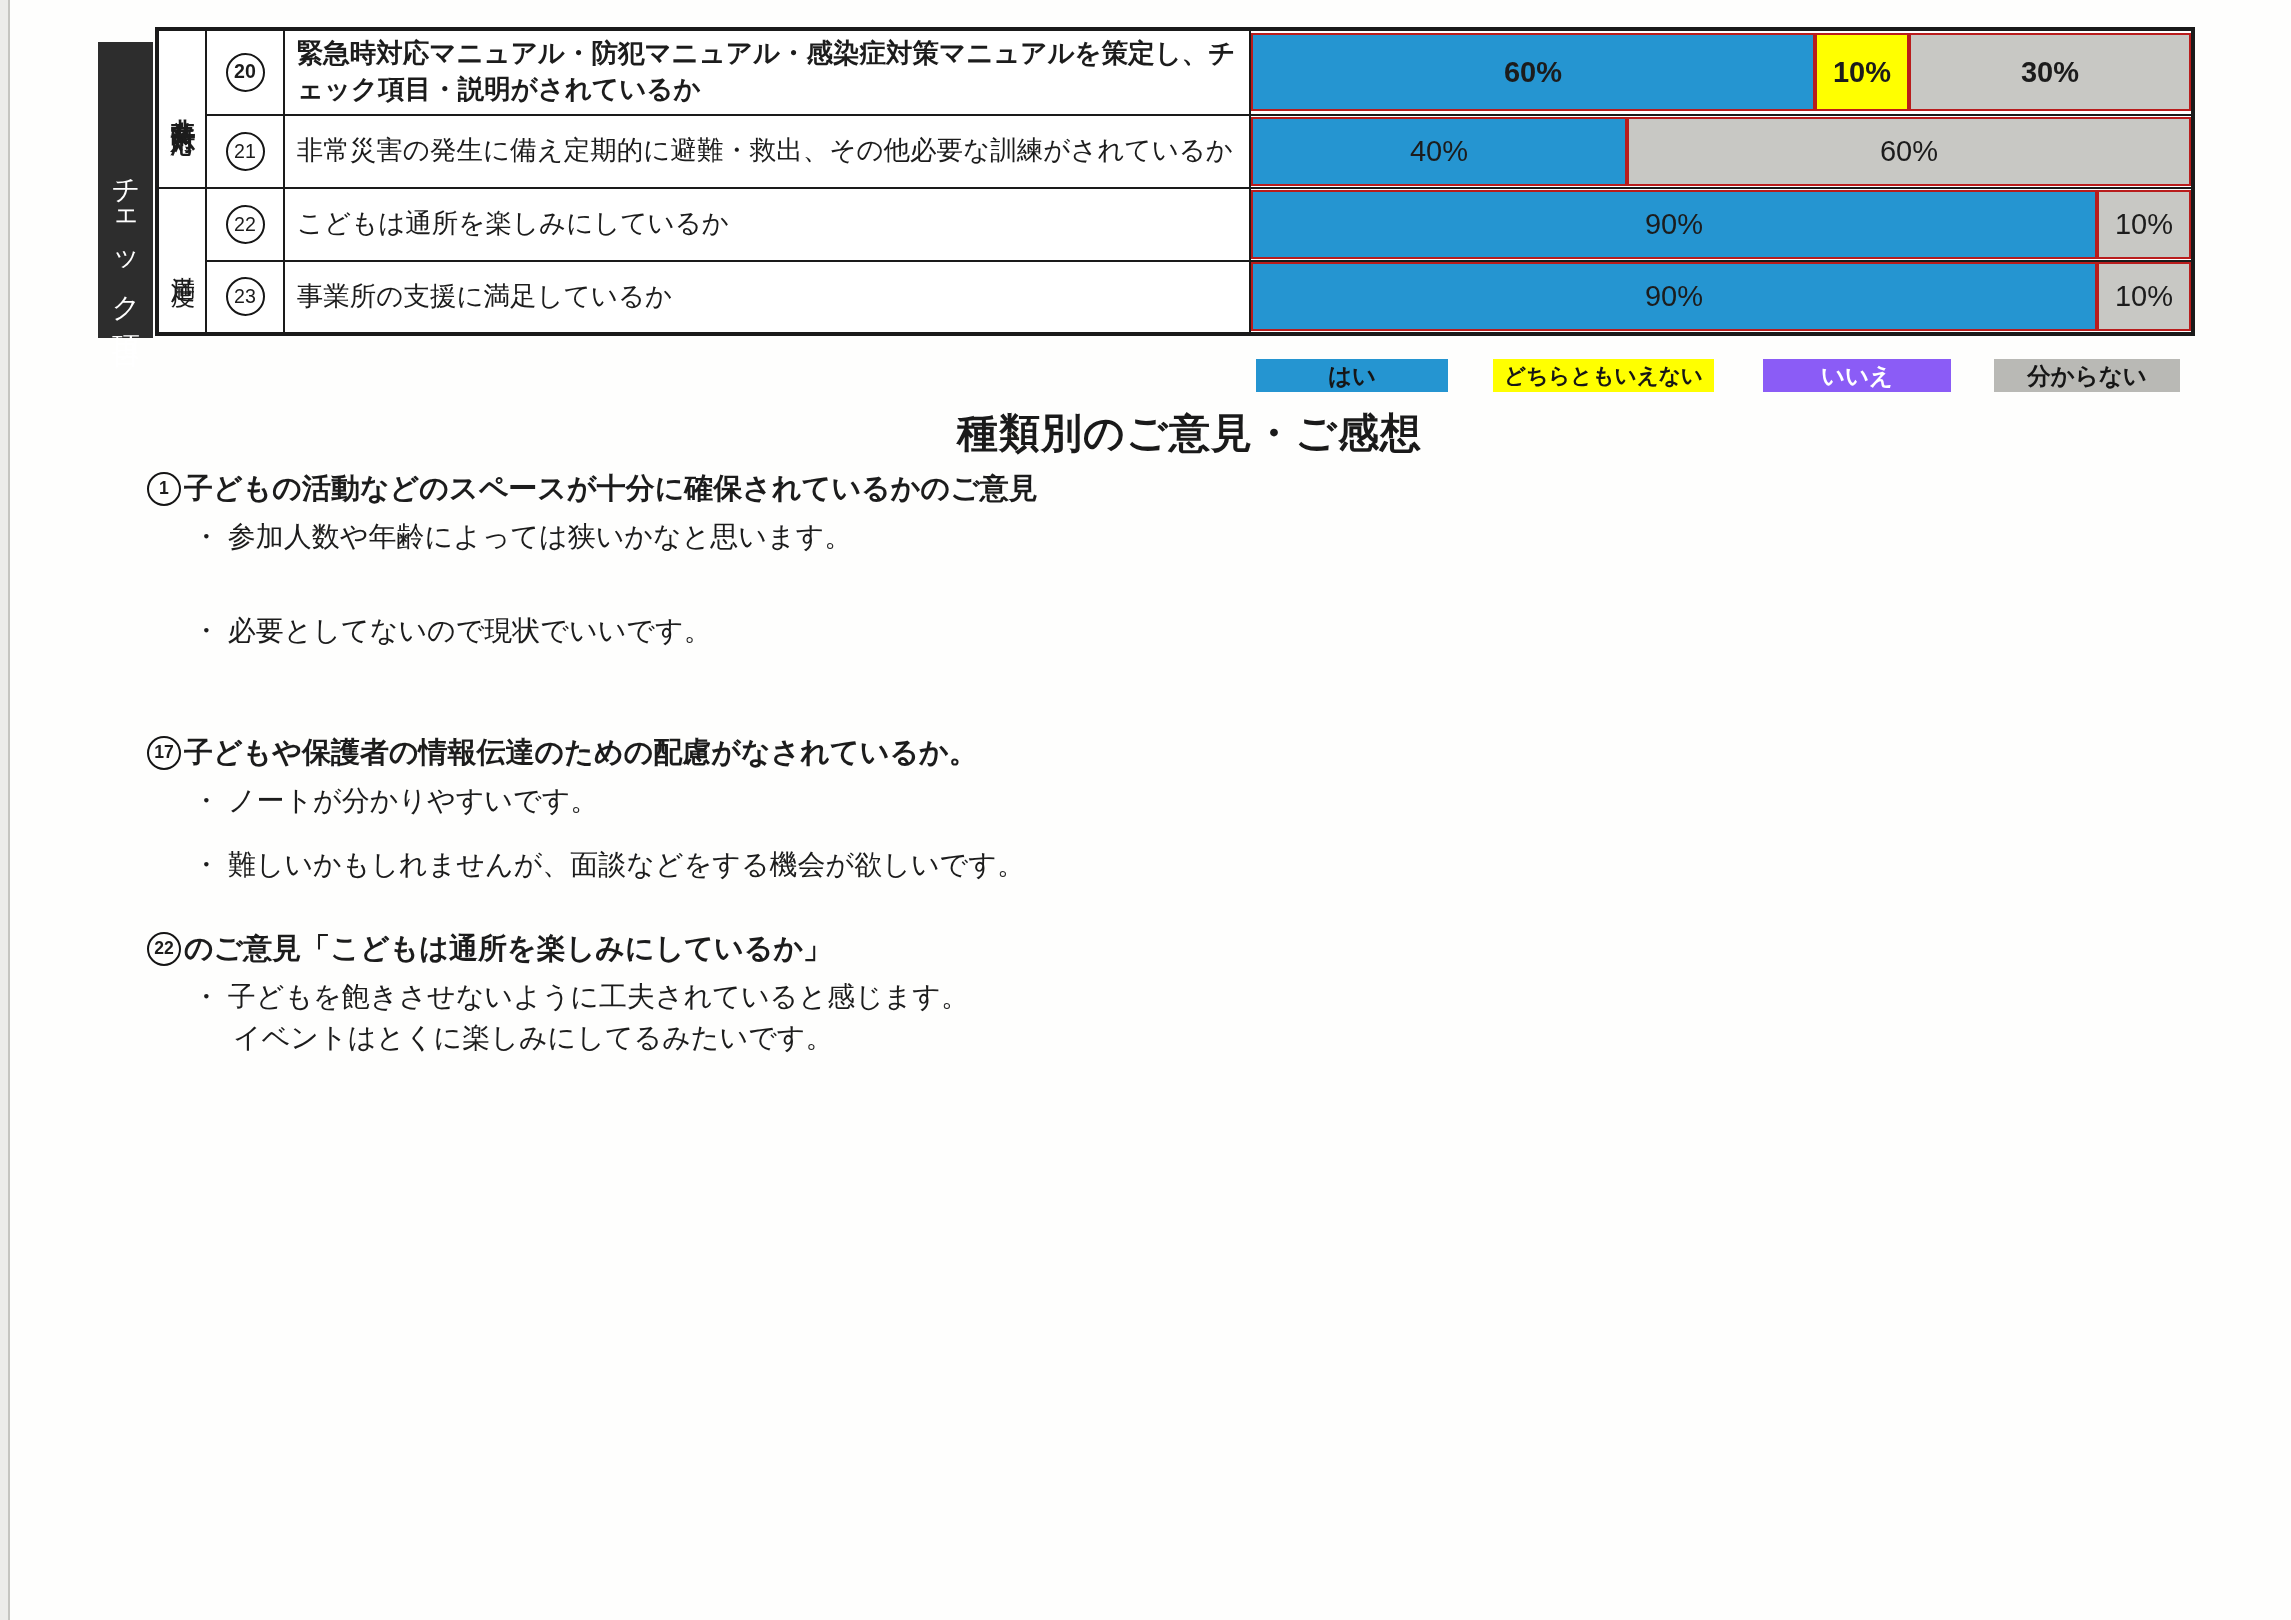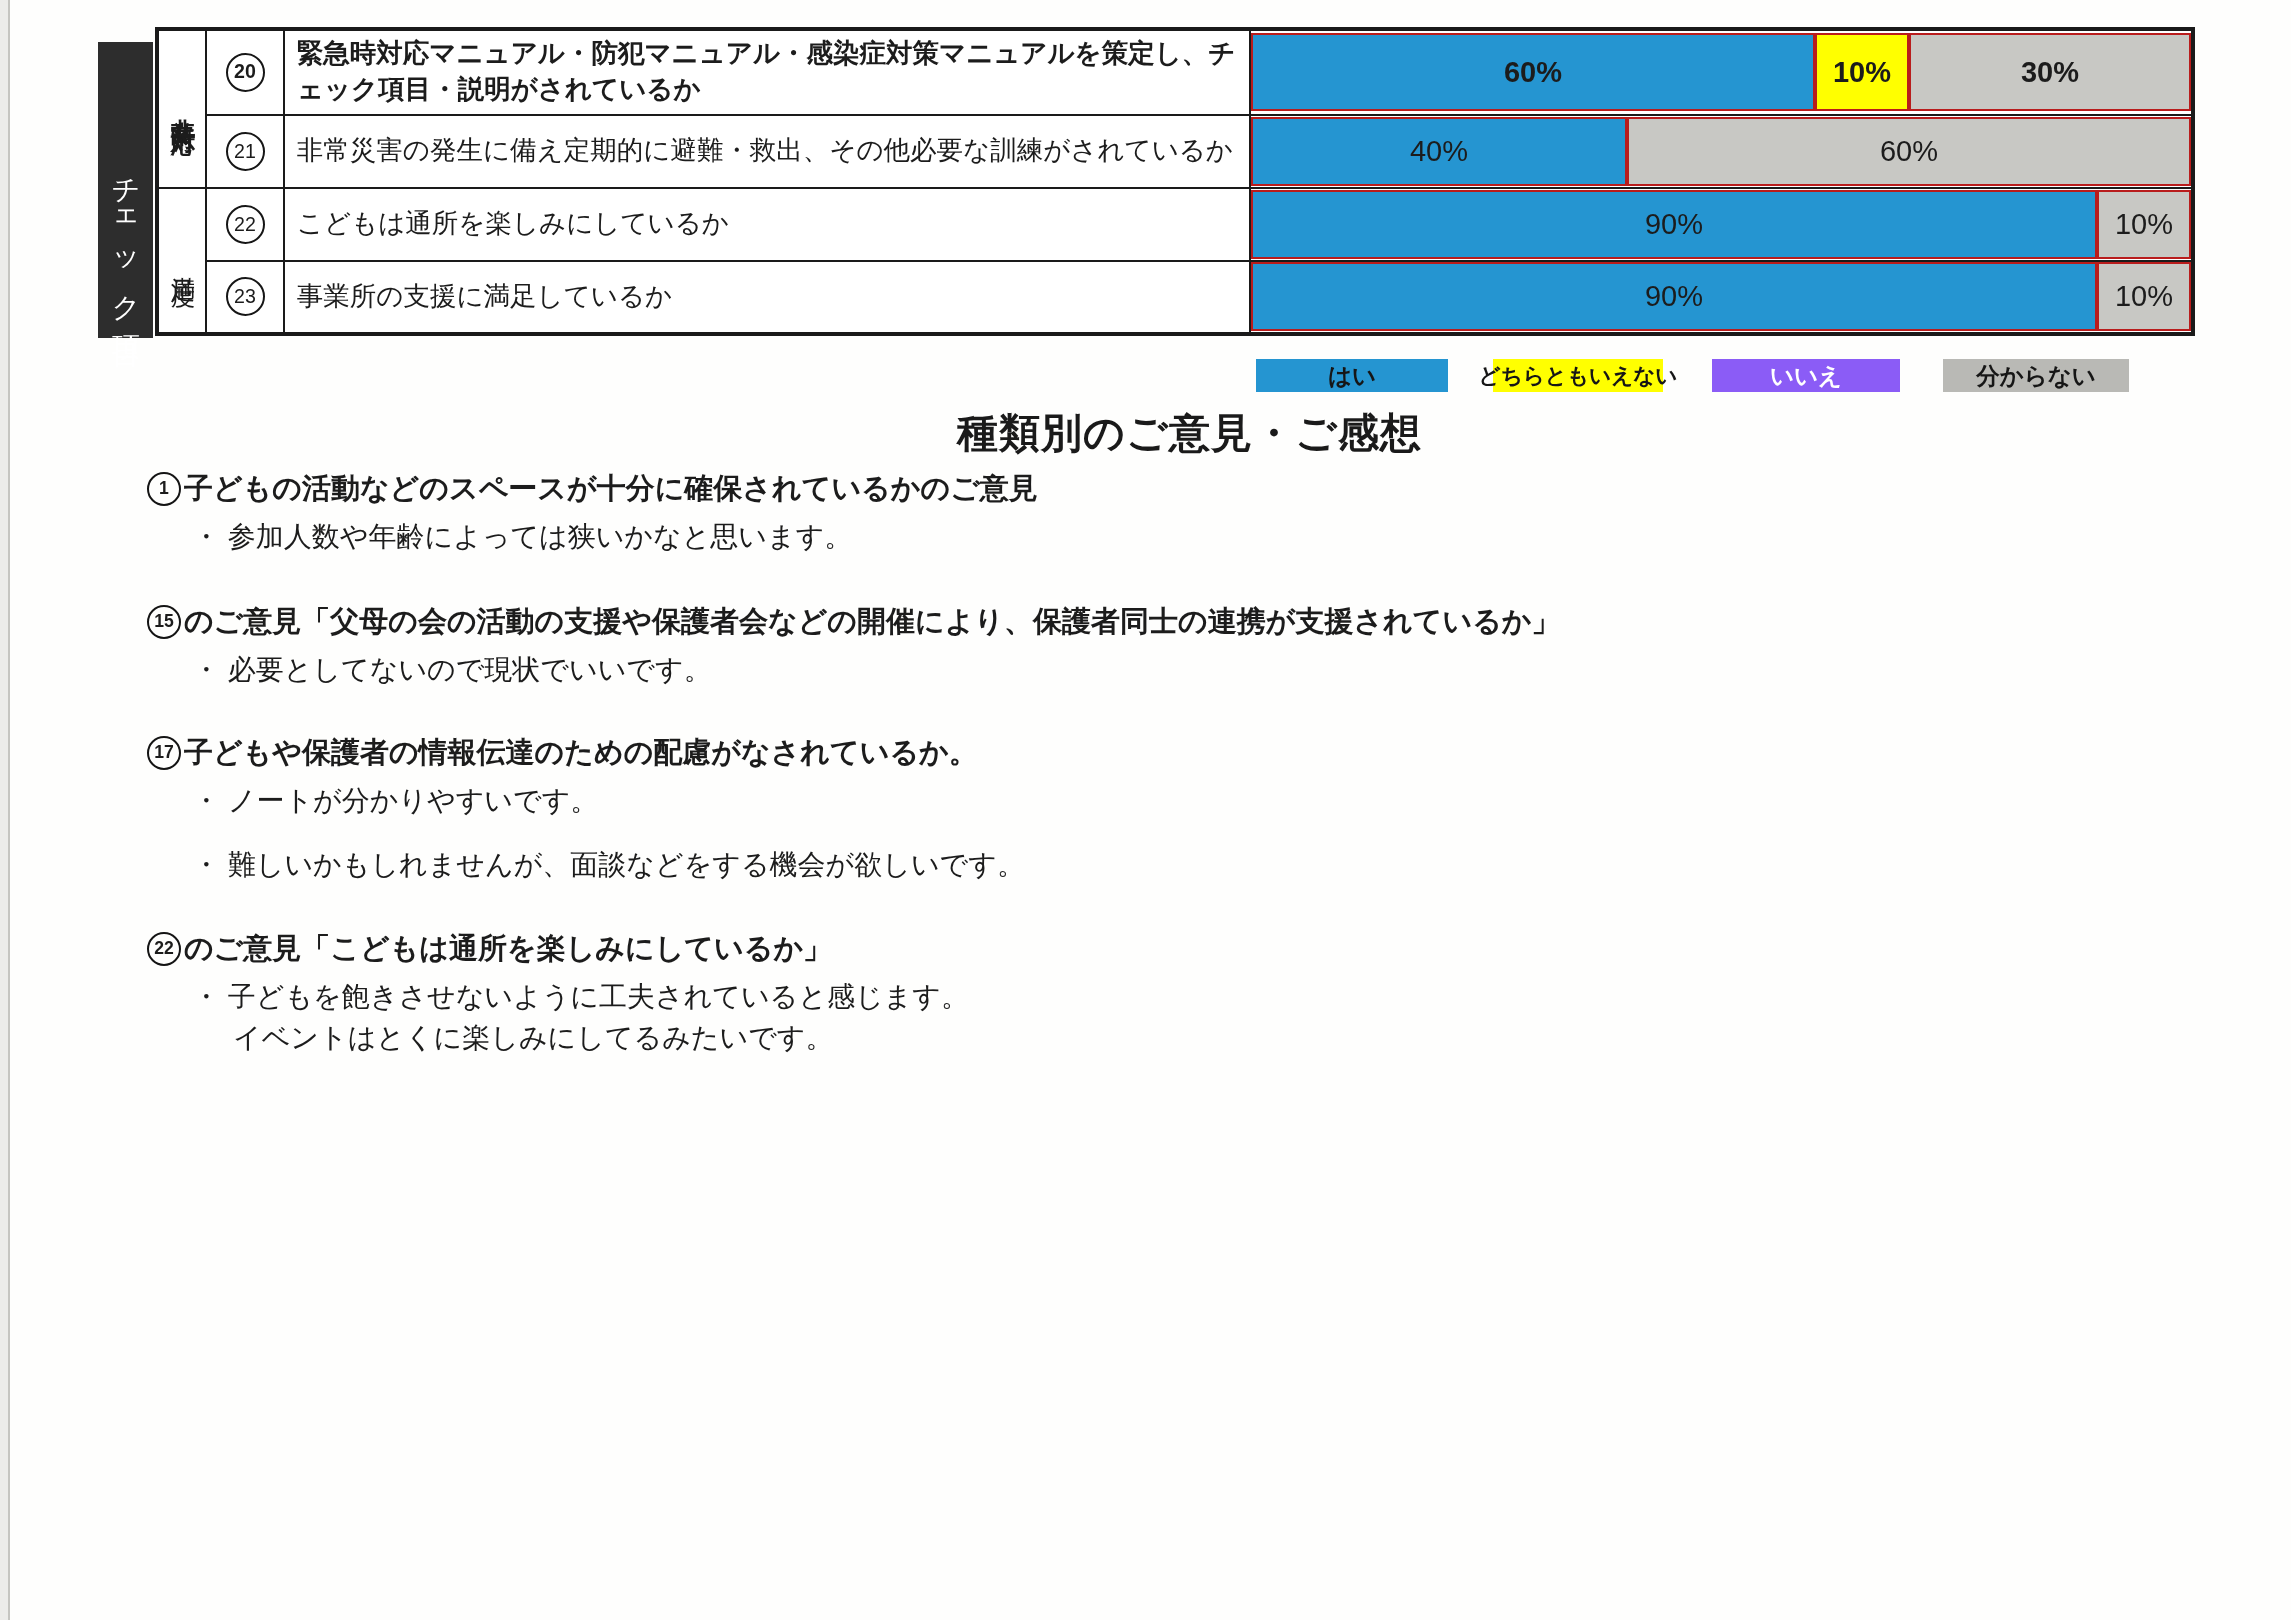--- a/index.html
+++ b/index.html
@@ -51,21 +51,21 @@
     font-size:29px;color:#1c1c1c;overflow:hidden;white-space:nowrap;
   }
 
   
   .legend{position:absolute;left:1256px;top:359px;display:flex;align-items:center;height:33px;}
   .legend-item{
     height:33px;display:flex;align-items:center;justify-content:center;
     font-size:23.5px;font-weight:bold;white-space:nowrap;box-sizing:border-box;color:#161616;
   }
   .li-0{width:192px;margin-right:45px;}
-  .li-1{width:170px;margin-right:49px;font-size:21.6px;}
+  .li-1{width:221px;margin-right:49px;font-size:21.6px;}
   .li-2{width:188px;margin-right:43px;color:#ffffff;}
   .li-3{width:186px;}
 
   
   .title{
     position:absolute;left:881px;top:406px;width:617px;margin:0;text-align:center;
     font-size:41px;font-weight:bold;color:#1a1a1a;letter-spacing:1px;
   }
   .comment-block{position:absolute;left:147px;width:1862px;}
   .cb-0{top:469px;} .cb-1{top:602px;} .cb-2{top:733px;} .cb-3{top:929px;}
@@ -178,24 +178,20 @@
 
   <div class="comment-block cb-0">
     <div class="c-heading">
       <span class="ccircle">1</span>
       <span>子どもの活動などのスペースが十分に確保されているかのご意見</span>
     </div>
     <div class="c-line">・ 参加人数や年齢によっては狭いかなと思います。</div>
   </div>
 
   <div class="comment-block cb-1">
-    <div class="c-heading">
-      <span class="ccircle">15</span>
-      <span>のご意見「父母の会の活動の支援や保護者会などの開催により、保護者同士の連携が支援されているか」</span>
-    </div>
     <div class="c-line">・ 必要としてないので現状でいいです。</div>
   </div>
 
   <div class="comment-block cb-2">
     <div class="c-heading">
       <span class="ccircle">17</span>
       <span>子どもや保護者の情報伝達のための配慮がなされているか。</span>
     </div>
     <div class="c-line">・ ノートが分かりやすいです。</div>
     <div class="c-line gap-before">・ 難しいかもしれませんが、面談などをする機会が欲しいです。</div>

